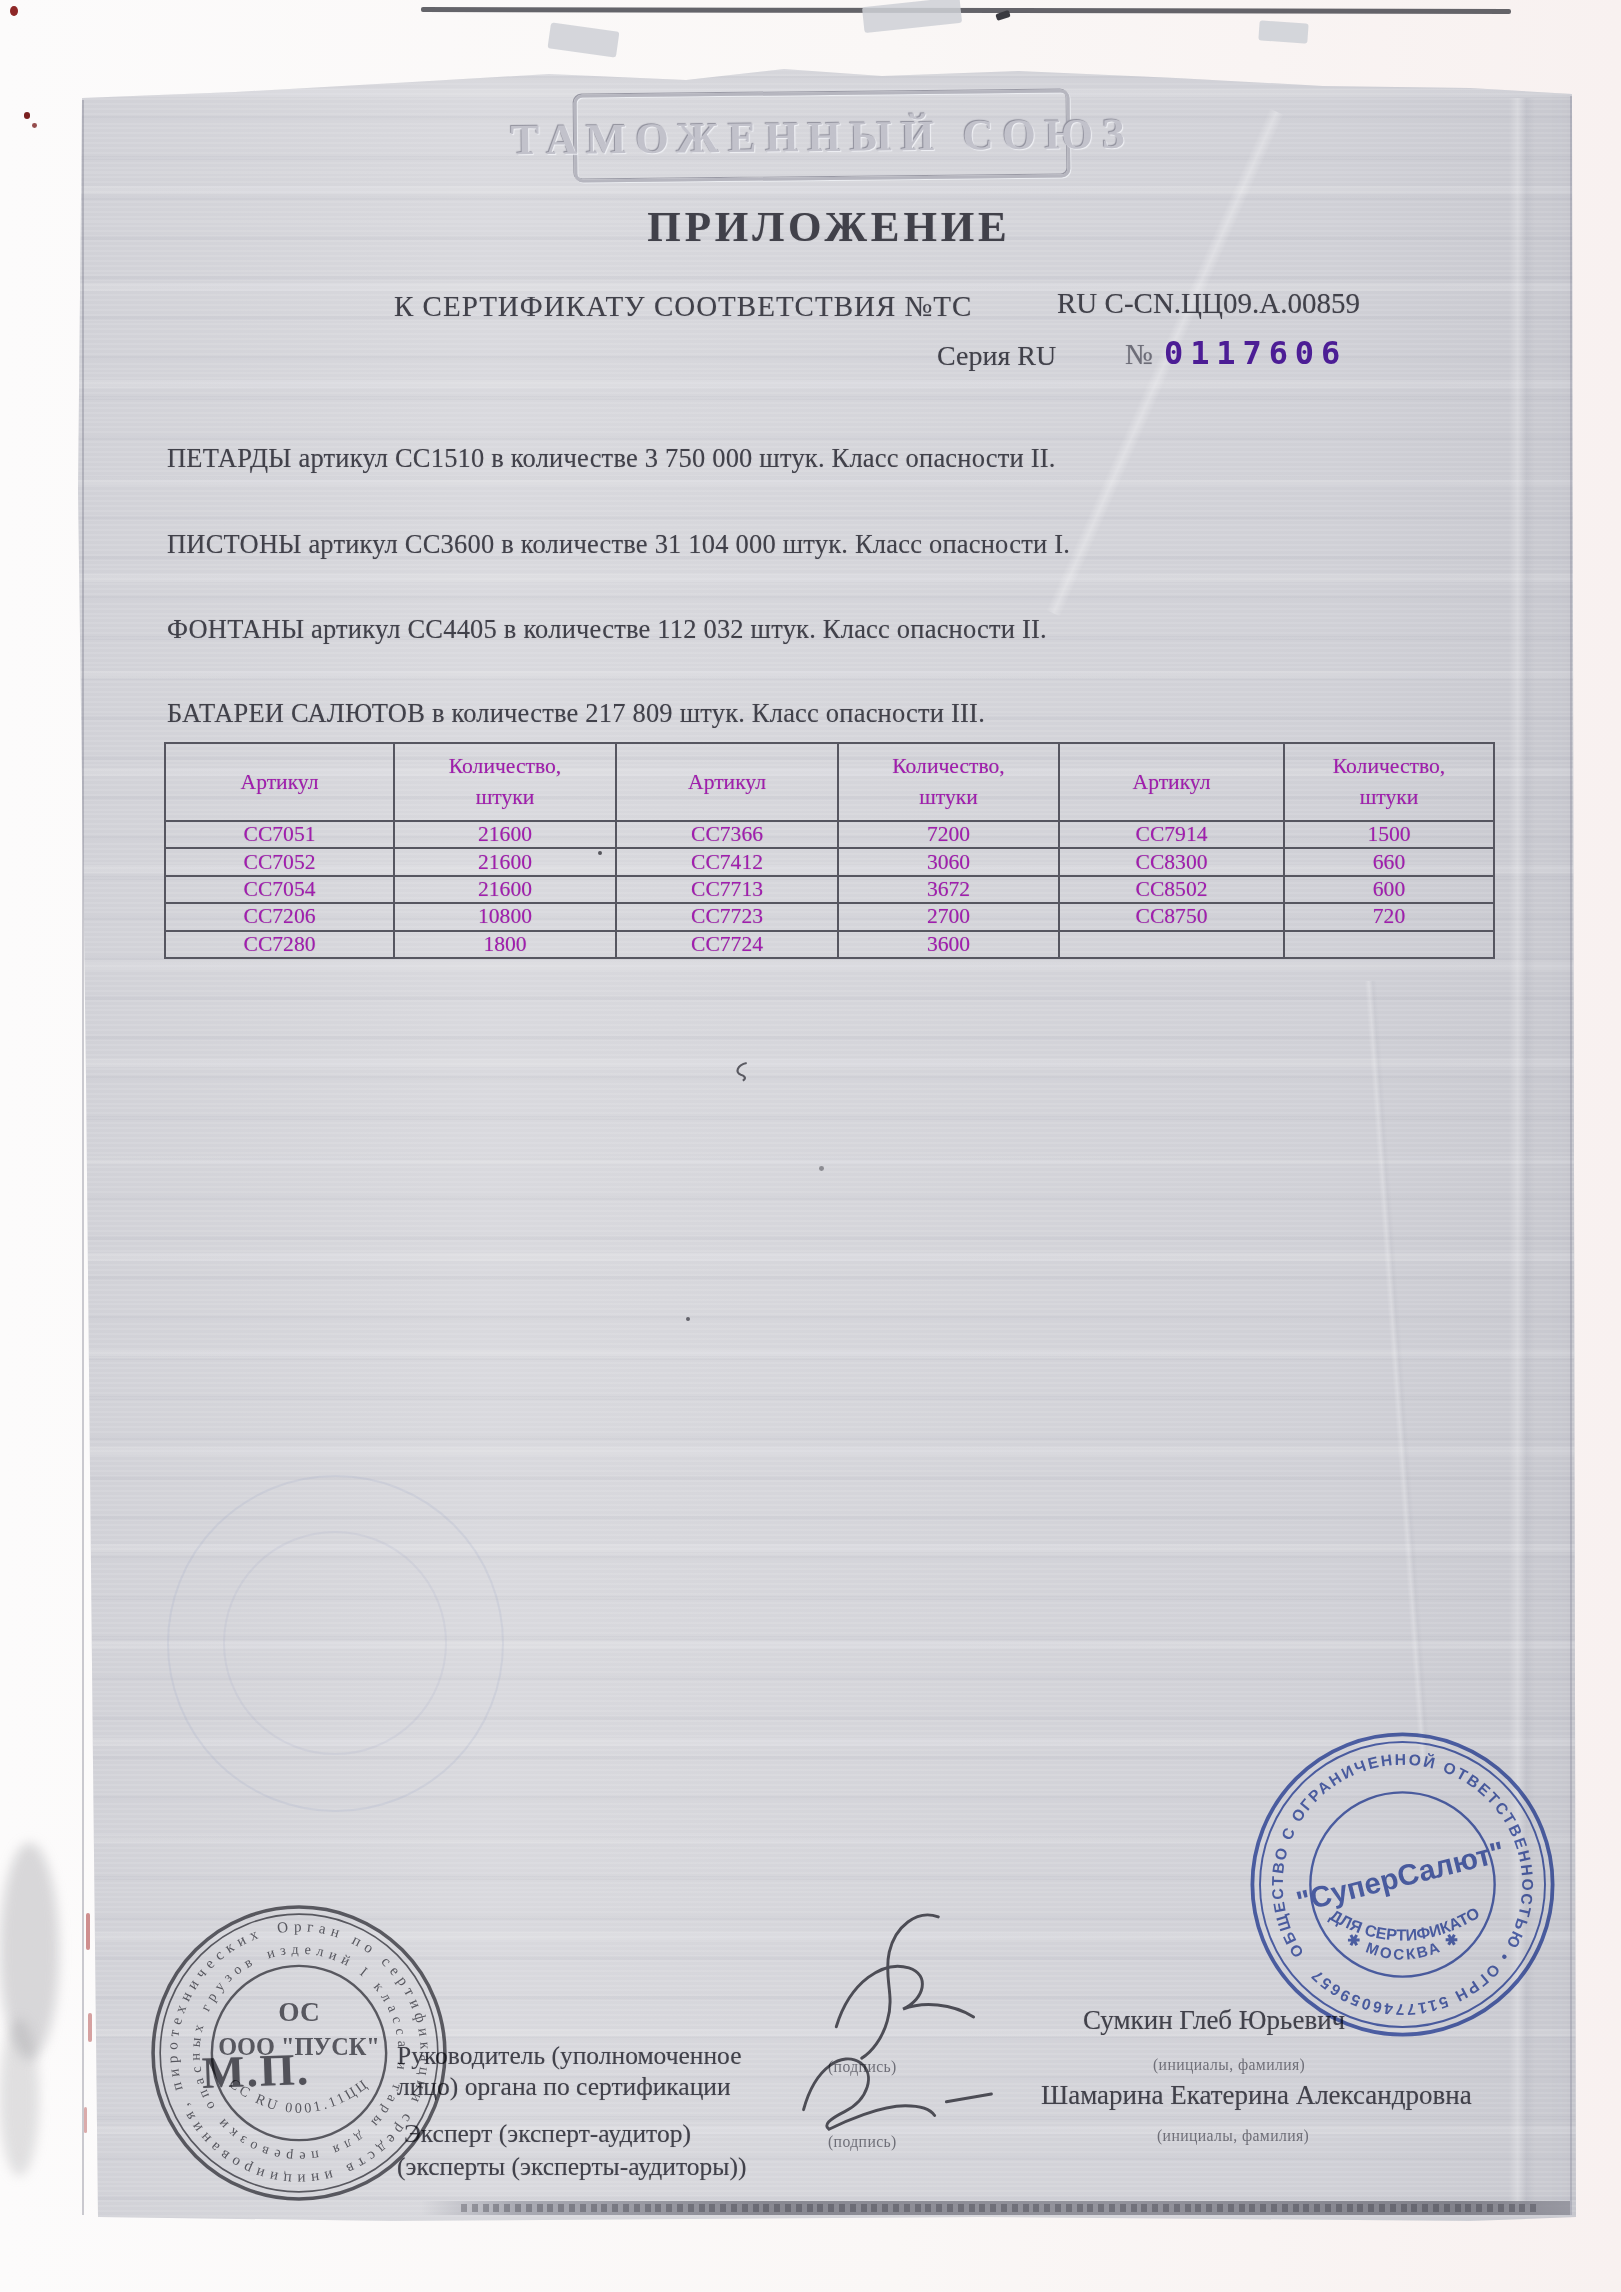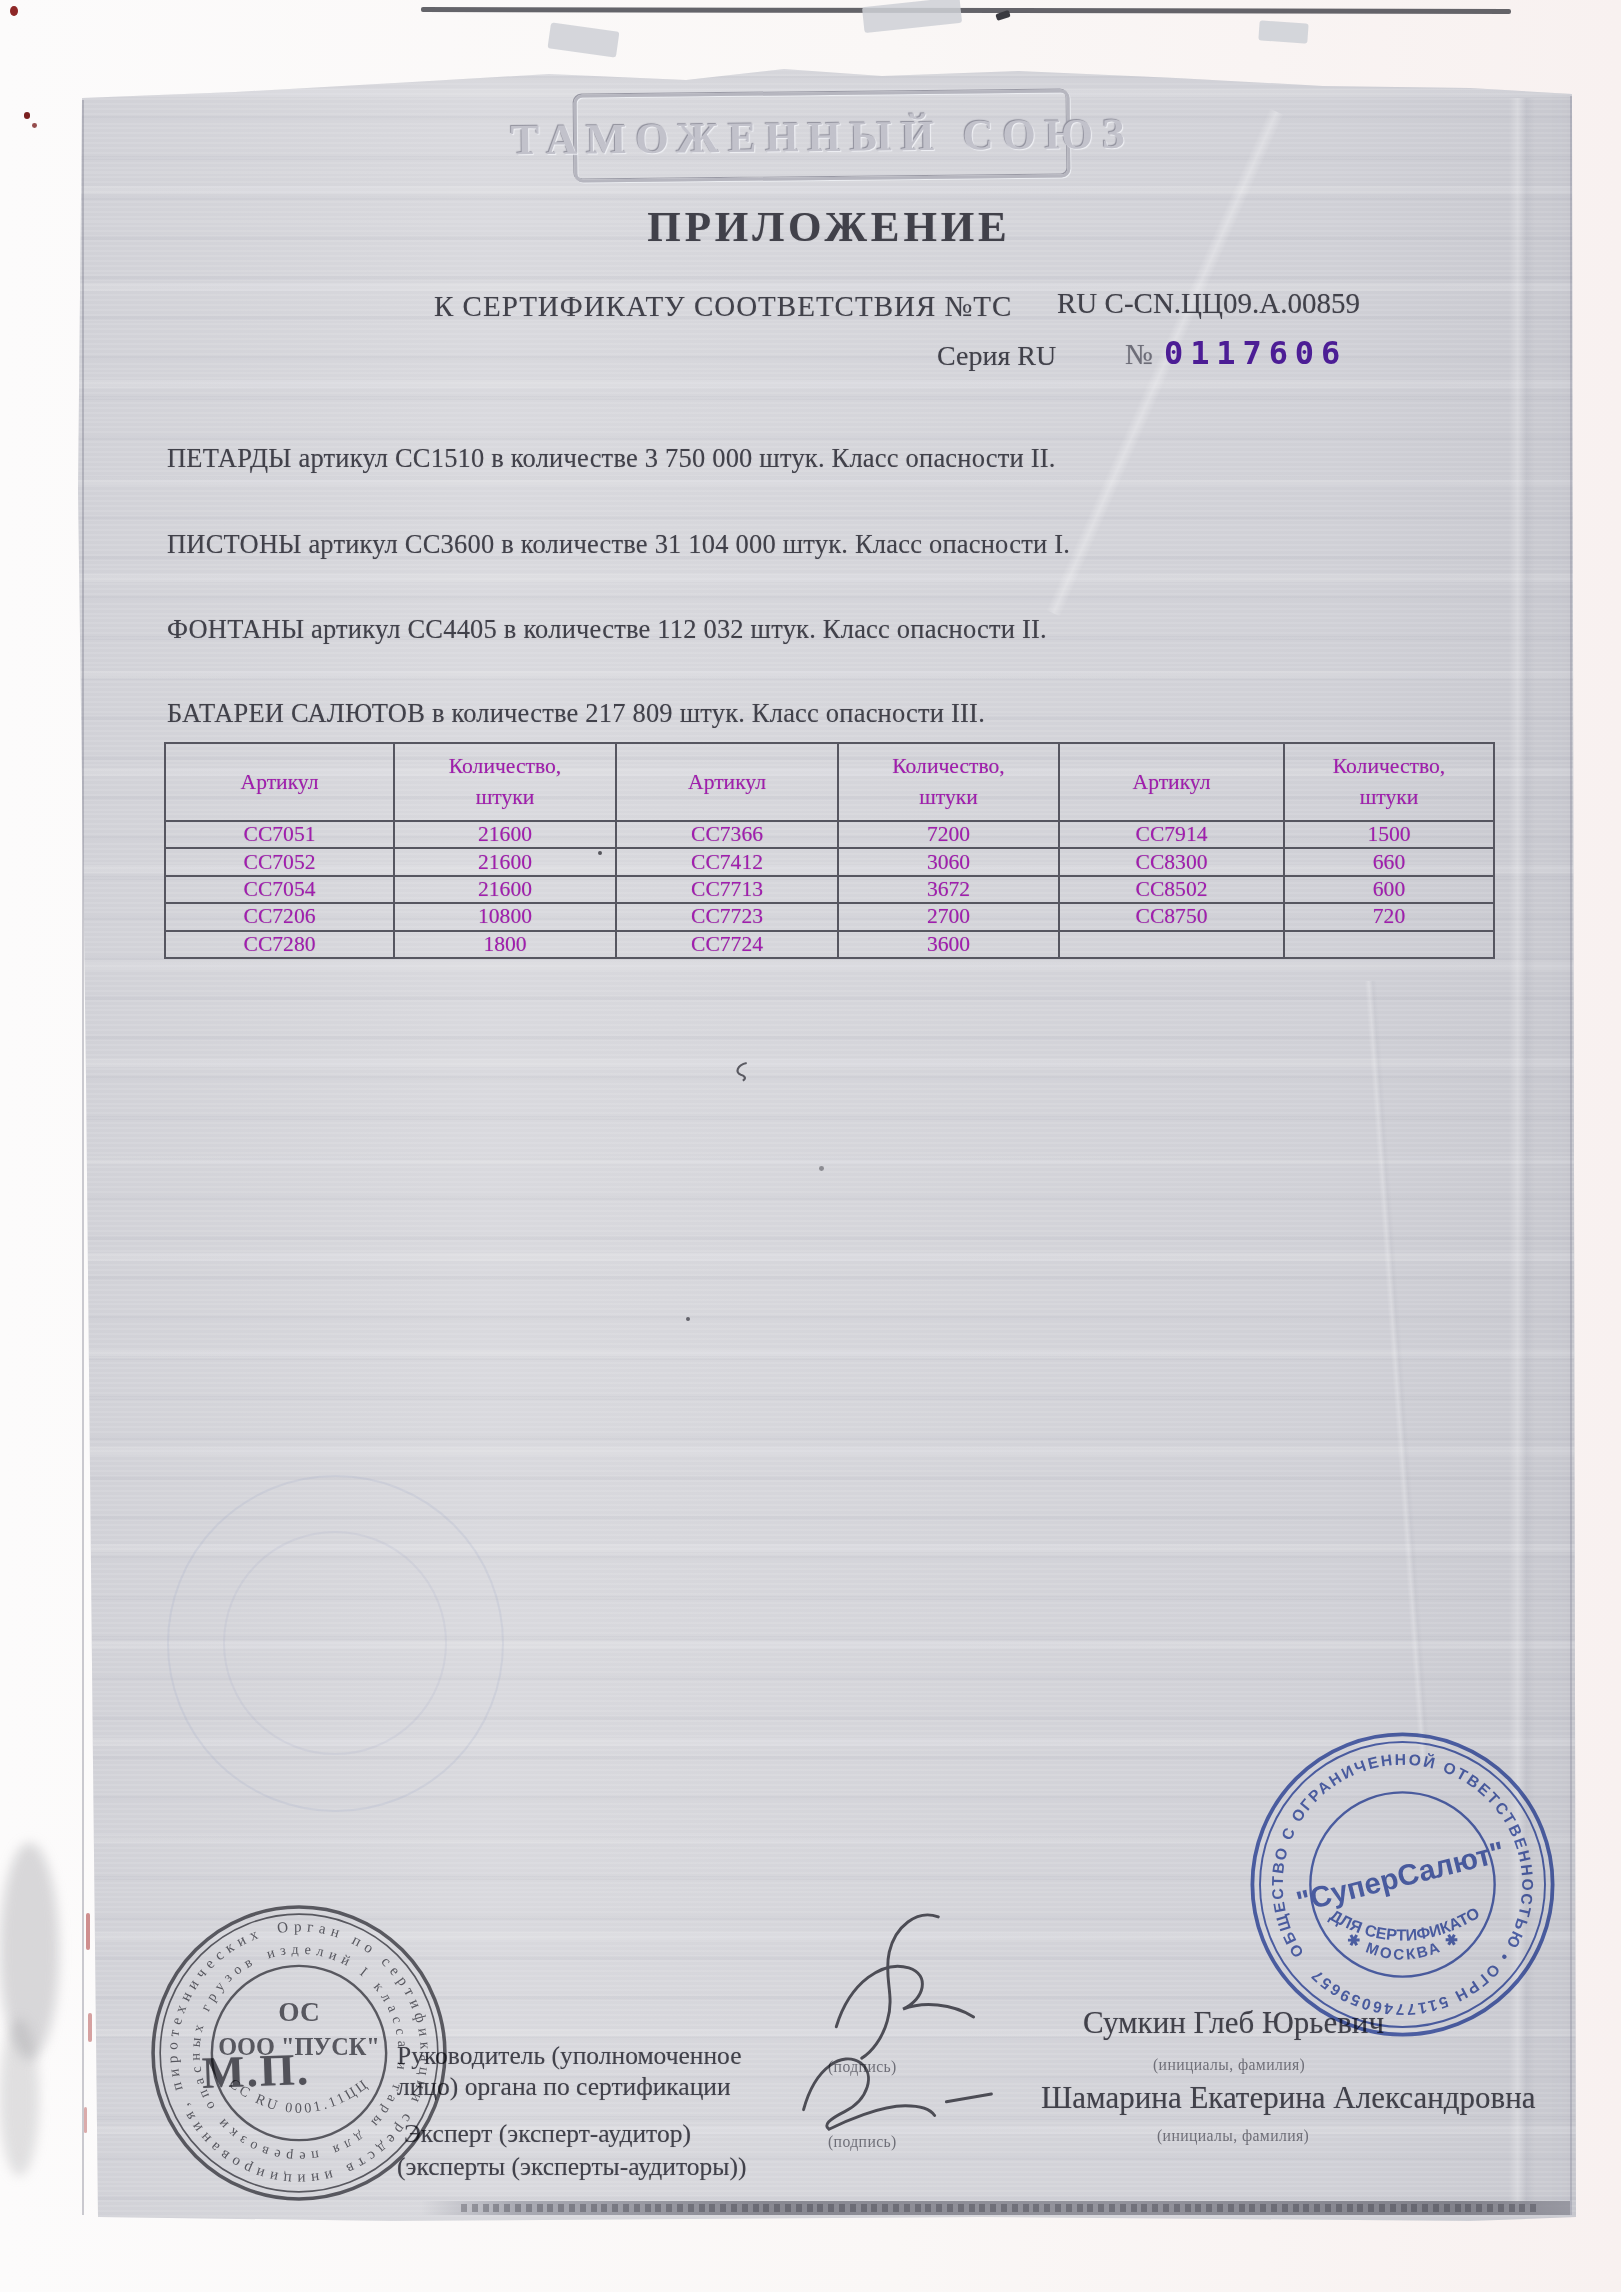--- a/index.html
+++ b/index.html
@@ -35,21 +35,21 @@
     border:3.9px solid #b6b6bf;border-radius:8.8px;
     box-shadow:1px 1px 0 #eceef2, inset 1px 1px 0 #eceef2, inset -1px -1px 0 #9a9aa5, -1px -1px 0 #9a9aa5;
     display:flex;align-items:center;justify-content:center;
     transform:rotate(-.6deg);
   }
   .banner span{
     font-weight:bold;font-size:43px;letter-spacing:8.8px;color:#c2c2cb;
     text-shadow:1px 1px 1px #f0f1f5,-1px -1px 1px #8f8f9b;white-space:nowrap;
   }
   .doc-title{left:574px;top:202px;width:510px;text-align:center;font-size:43px;font-weight:bold;letter-spacing:3.9px;white-space:nowrap;}
-  .cert-label{left:394px;top:290px;font-size:29px;letter-spacing:1px;white-space:nowrap;margin-left:40px;}
+  .cert-label{left:394px;top:290px;font-size:29px;letter-spacing:1px;white-space:nowrap;}
   .cert-number{left:1057px;top:287px;font-size:29px;white-space:nowrap;}
   .series-label{left:937px;top:340px;font-size:28px;}
   .series-no{left:1125px;top:338px;font-size:29px;color:#6d6d78;}
   .series-number{
     left:1164px;top:334px;font-family:"DejaVu Sans Mono","Liberation Mono",monospace;
     font-size:32px;font-weight:bold;letter-spacing:6.9px;color:#4c1d95;
   }
   .soft{text-shadow:0 0 1px rgba(62,62,74,.38);}
   
   .product{left:167px;font-size:26.5px;white-space:nowrap;letter-spacing:0.2px;}
@@ -63,21 +63,21 @@
     border-top:2.9px double #565660;border-bottom:2.9px double #565660;
     text-align:center;vertical-align:middle;font-weight:normal;padding:0;
     overflow:hidden;white-space:nowrap;
   }
   table.qty tr.data-row{height:27.4px;}
   table.qty tr.head-row{height:78px;}
   table.qty .hdr2{display:block;line-height:31px;}
   
   .role{font-size:25.5px;white-space:nowrap;}
   .cap{font-size:15.7px;color:#6f6f78;letter-spacing:0.4px;white-space:nowrap;}
-  .person{font-size:31px;white-space:nowrap;}
+  .person{font-size:27px;white-space:nowrap;}
   .mp{left:202px;top:2045px;font-size:45px;font-weight:bold;color:#3b3b43;opacity:.85;transform:rotate(-2deg);letter-spacing:2px;}
   .stamp{mix-blend-mode:multiply;}
   .sig{mix-blend-mode:multiply;}
   
   .wm-circle{border-radius:50%;pointer-events:none;}
   .topline{left:421px;top:7.8px;width:1090px;height:4.9px;background:#3f3f46;opacity:.8;border-radius:2px;transform:rotate(.1deg);}
   .fragment{background:#ced0d6;opacity:.85;border-radius:2.9px;}
   .speck{border-radius:50%;}
   .blob{filter:blur(5.9px);border-radius:50%;}
   .redstreak{background:#a93434;border-radius:2px;}

